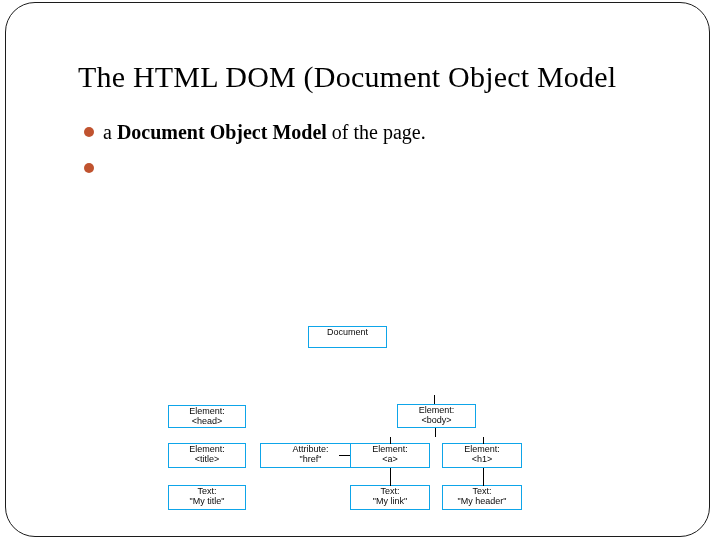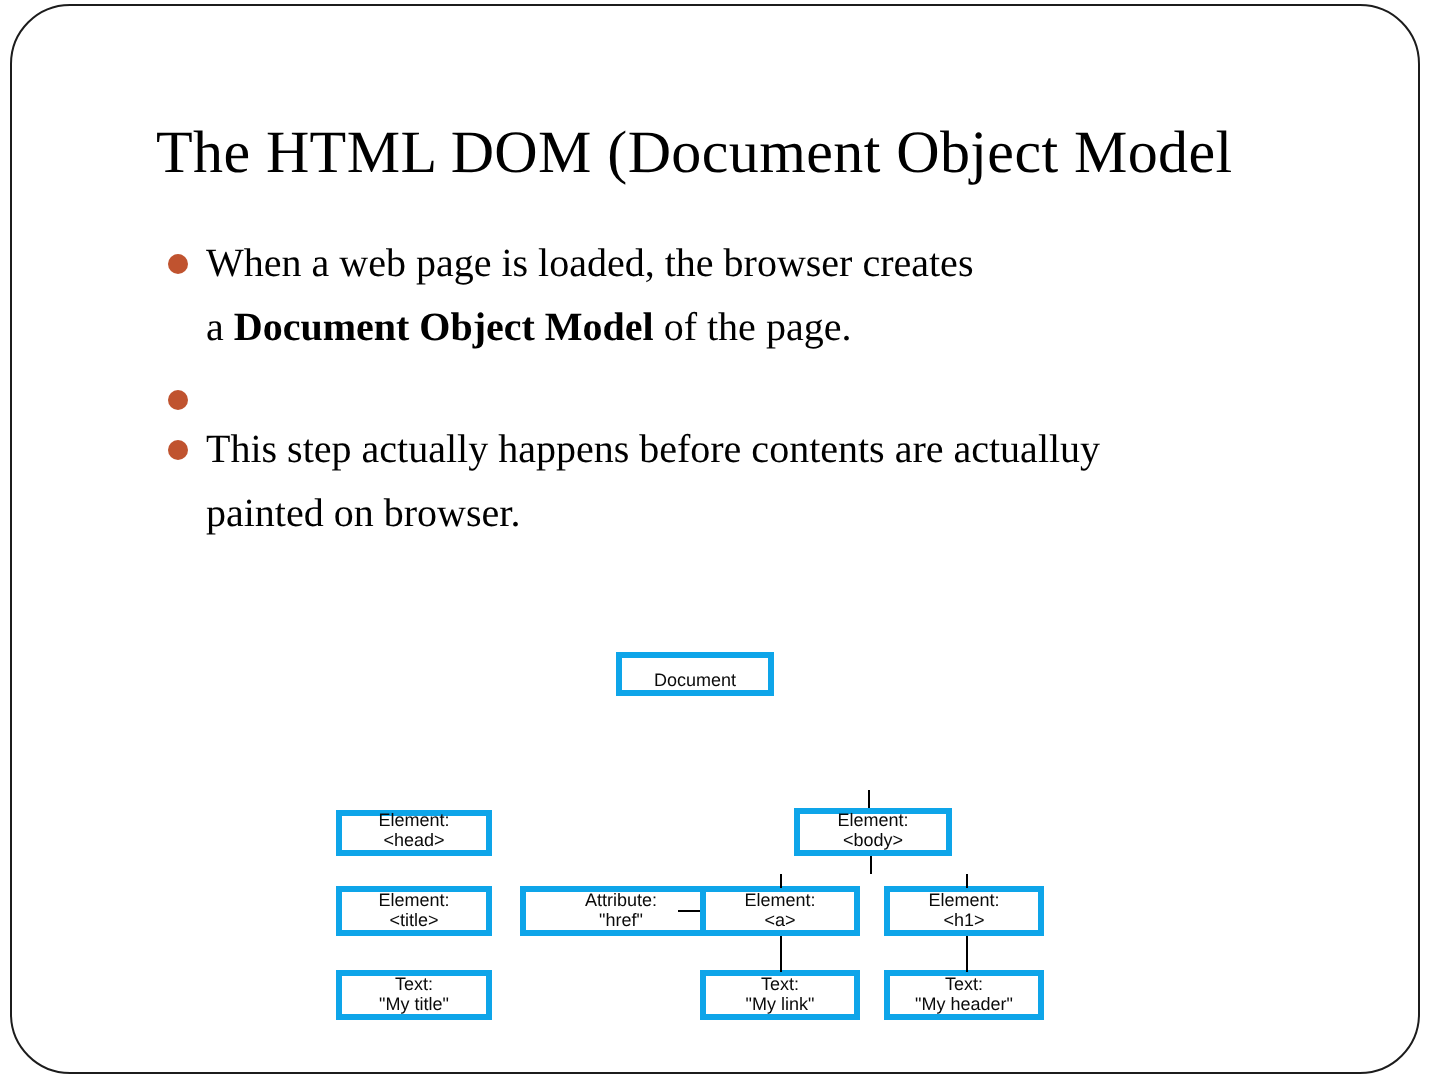--- a/index.html
+++ b/index.html
@@ -20,24 +20,24 @@
   .bullet-dot{
     width:10px;height:10px;border-radius:50%;
     margin-top:11px;margin-right:9px;flex:none;
   }
   .bullet-text{font-size:20px;line-height:32px;color:#000000;}
   .bullet-text .b{font-weight:bold;text-align:center;}
   
   .diagram{position:absolute;left:0;top:0;width:720px;height:540px;}
   .node{
     position:absolute;box-sizing:border-box;
-    border:3px solid #0ea5e9;background:#ffffff;
+    border:1px solid #0ea5e9;background:#ffffff;
     font-family:"Liberation Sans", sans-serif;font-size:9px;line-height:10px;
     color:#0a0a0a;text-align:center;
-    display:flex;flex-direction:column;justify-content:flex-end;
+    display:flex;flex-direction:column;justify-content:flex-start;
   }
   .n-document    {left:308px;top:326px;width:79px;height:22px;}
   .n-root        {left:308px;top:366px;width:79px;height:23px;}
   .n-head        {left:168px;top:405px;width:78px;height:23px;}
   .n-body        {left:397px;top:404px;width:79px;height:24px;}
   .n-title-el    {left:168px;top:443px;width:78px;height:25px;}
   .n-attr        {left:260px;top:443px;width:101px;height:25px;}
   .n-a-el        {left:350px;top:443px;width:80px;height:25px;}
   .n-h1          {left:442px;top:443px;width:80px;height:25px;}
   .n-text-title  {left:168px;top:485px;width:78px;height:25px;}
@@ -56,33 +56,25 @@
 <body>
 
 <div class="slide-border"></div>
 
 <div class="title">The HTML DOM (Document Object Model</div>
 
 <div class="bullets" id="bullets">
     <div class="bullet-item">
       <span class="bullet-dot" style="background: rgb(192, 83, 47);"></span>
       <div class="bullet-text">
-        <div><span>When a web page is loaded, the browser creates</span></div>
         <div><span>a </span><span class="b">Document Object Model</span><span> of the page.</span></div>
       </div>
     </div>
     <div class="bullet-item">
       <span class="bullet-dot" style="background: rgb(192, 83, 47);"></span>
-    </div>
-    <div class="bullet-item">
-      <span class="bullet-dot" style="background: rgb(192, 83, 47);"></span>
-      <div class="bullet-text">
-        <div><span>This step actually happens before contents are actualluy</span></div>
-        <div><span>painted on browser.</span></div>
-      </div>
     </div>
   </div>
 
 <div class="diagram">
 
   <div class="node n-document">
     <span>Document</span>
   </div>
 
 

